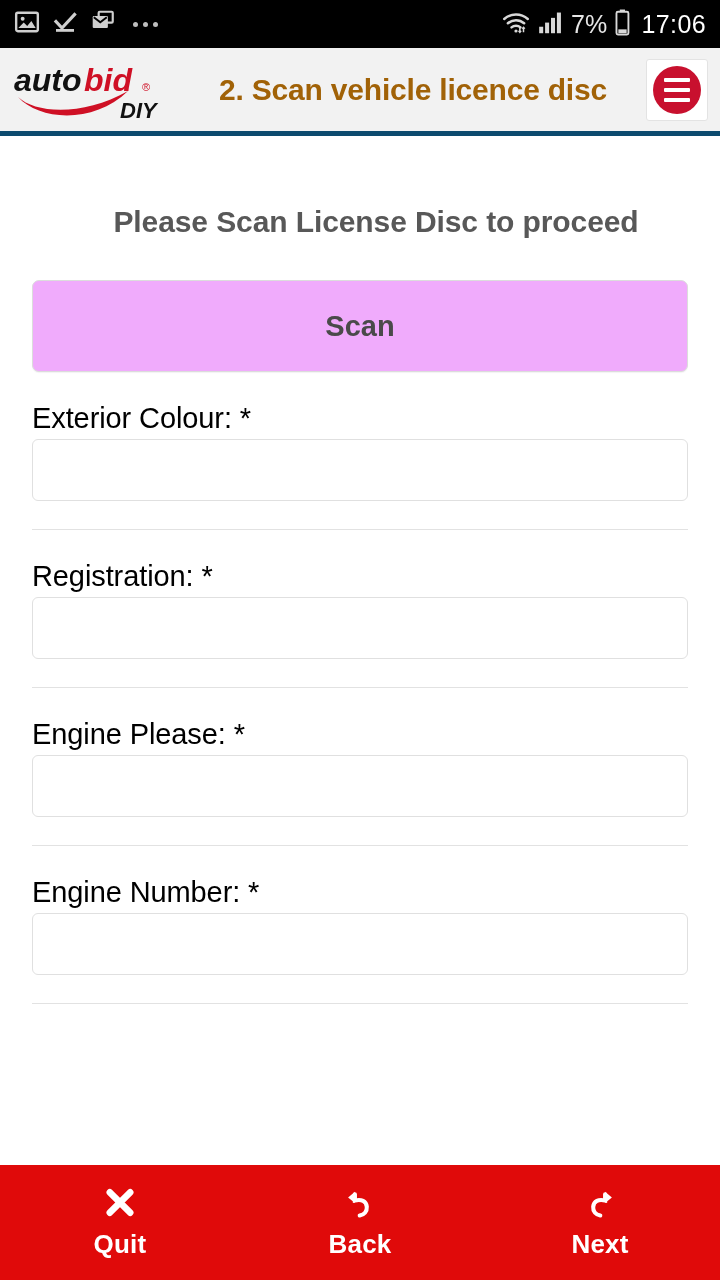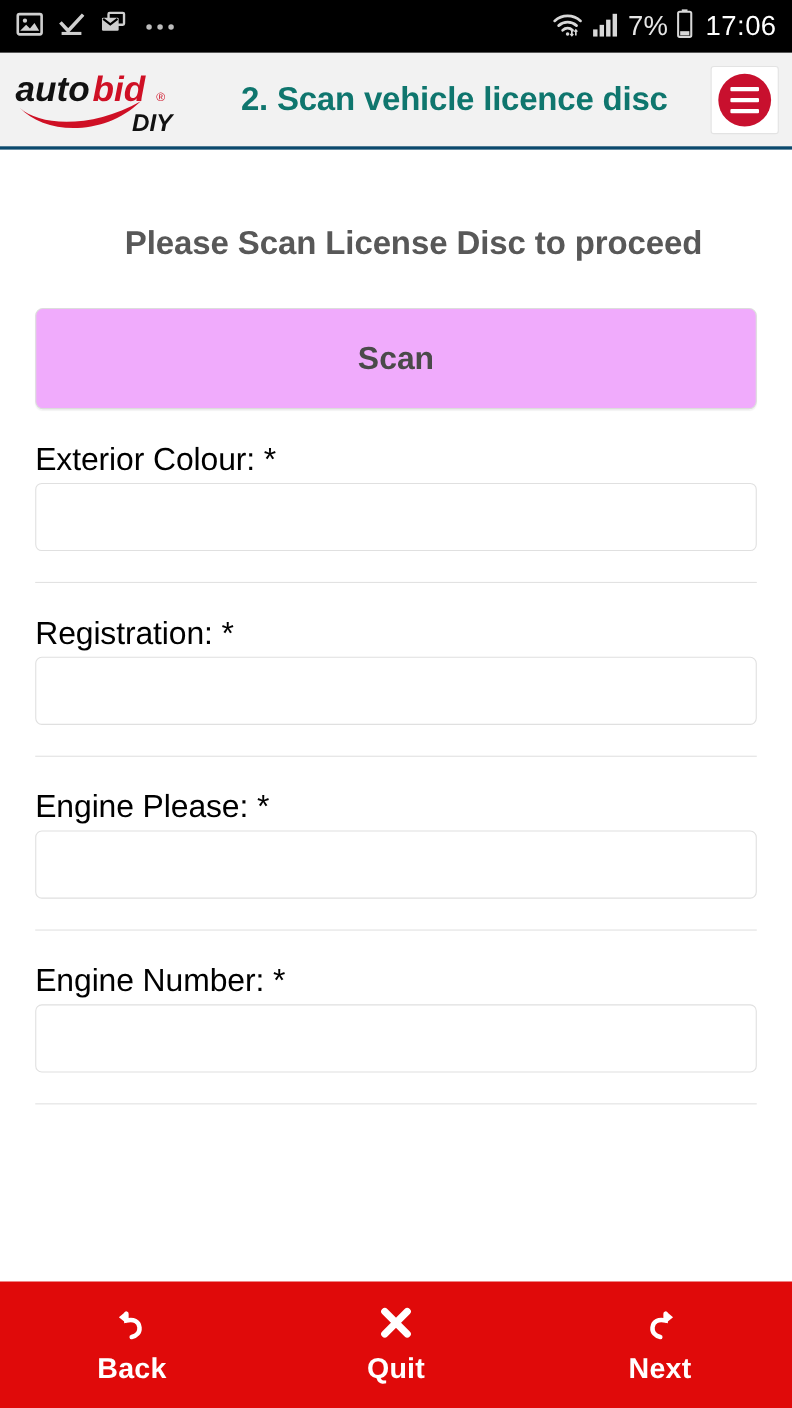--- a/index.html
+++ b/index.html
@@ -20,27 +20,27 @@
   .sb-right{ margin-left:auto; display:flex; align-items:center; gap:7px; }
   .sb-ico{ display:block; }
   .sb-dots{ display:flex; align-items:center; gap:5px; padding-left:4px; }
   .sb-dots i{ width:5px; height:5px; border-radius:50%; background:#bdbdbd; display:block; }
   .sb-pct{ font-size:25px; color:#e6e6e6; letter-spacing:.2px; }
   .sb-time{ font-size:25px; color:#ffffff; letter-spacing:.4px; padding-left:3px; }
 
   
   .header{
     position:absolute; top:48px; left:0; width:720px; height:88px;
-    background:#f2f2f2; border-bottom:3px solid #0c4a6e;
+    background:#f2f2f2; border-bottom:5px solid #0c4a6e;
     display:flex; align-items:center; padding:0 12px;
   }
   .logo{ width:172px; height:66px; position:relative; flex:none; }
   .logo svg{ display:block; }
   .header-title{
-    flex:1; text-align:center; color:#0f766e;
+    flex:1; text-align:center; color:#a16207;
     font-size:30px; font-weight:bold; letter-spacing:-.2px;
     white-space:nowrap; padding-right:4px;
   }
   .menu-btn{
     flex:none; width:62px; height:62px; background:#ffffff;
     border:1px solid #e3e3e3; border-radius:3px;
     display:flex; align-items:center; justify-content:center;
     cursor:pointer;
   }
   .burger{
@@ -208,35 +208,35 @@
       <input class="field-input" type="text" value="" style="">
     </div>
     <div class="divider"></div>
 
   </div>
 
   <div class="navbar">
 
     <div class="nav-btn">
       <span class="nav-ico">
+        <svg width="36" height="36" viewBox="0 0 24 24">
+          <path d="M5.2 4.2l13.6 13.6M18.8 4.2L5.2 17.8" stroke="#ffffff" stroke-width="4.4" stroke-linecap="round" fill="none"></path>
+        </svg>
+      </span>
+      <span class="nav-label">Quit</span>
+    </div>
+
+    <div class="nav-btn">
+      <span class="nav-ico">
         <svg width="34" height="34" viewBox="0 0 24 24">
           <path d="M8.4 5.2v4.3c4.6-1 8 .3 8.4 4.4.3 3.4-2 5.6-5 6.2" fill="none" stroke="#ffffff" stroke-width="2.9" stroke-linecap="round"></path>
           <path d="M8.4 3.4L3.6 7.4l4.8 3.9z" fill="#ffffff"></path>
         </svg>
       </span>
       <span class="nav-label">Back</span>
-    </div>
-
-    <div class="nav-btn">
-      <span class="nav-ico">
-        <svg width="36" height="36" viewBox="0 0 24 24">
-          <path d="M5.2 4.2l13.6 13.6M18.8 4.2L5.2 17.8" stroke="#ffffff" stroke-width="4.4" stroke-linecap="round" fill="none"></path>
-        </svg>
-      </span>
-      <span class="nav-label">Quit</span>
     </div>
 
     <div class="nav-btn">
       <span class="nav-ico">
         <svg width="34" height="34" viewBox="0 0 24 24">
           <path d="M15.6 5.2v4.3c-4.6-1-8 .3-8.4 4.4-.3 3.4 2 5.6 5 6.2" fill="none" stroke="#ffffff" stroke-width="2.9" stroke-linecap="round"></path>
           <path d="M15.6 3.4l4.8 4-4.8 3.9z" fill="#ffffff"></path>
         </svg>
       </span>
       <span class="nav-label">Next</span>

